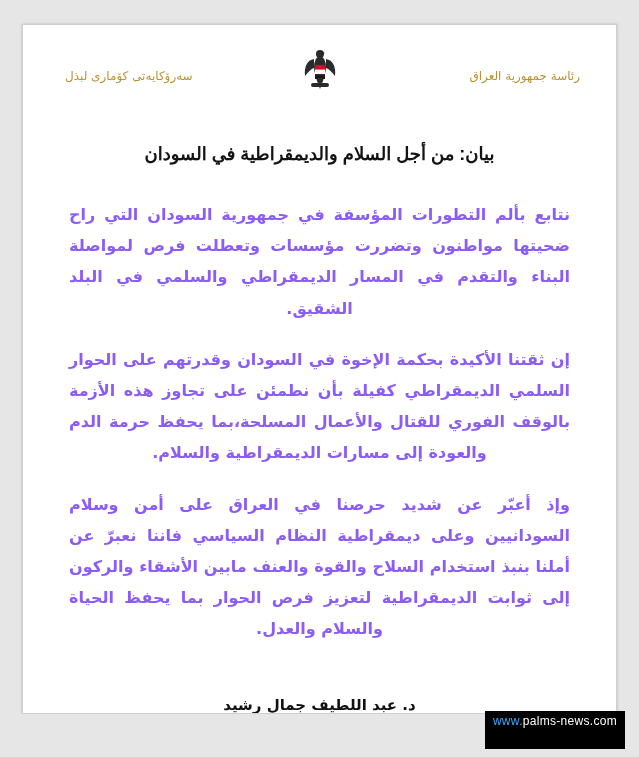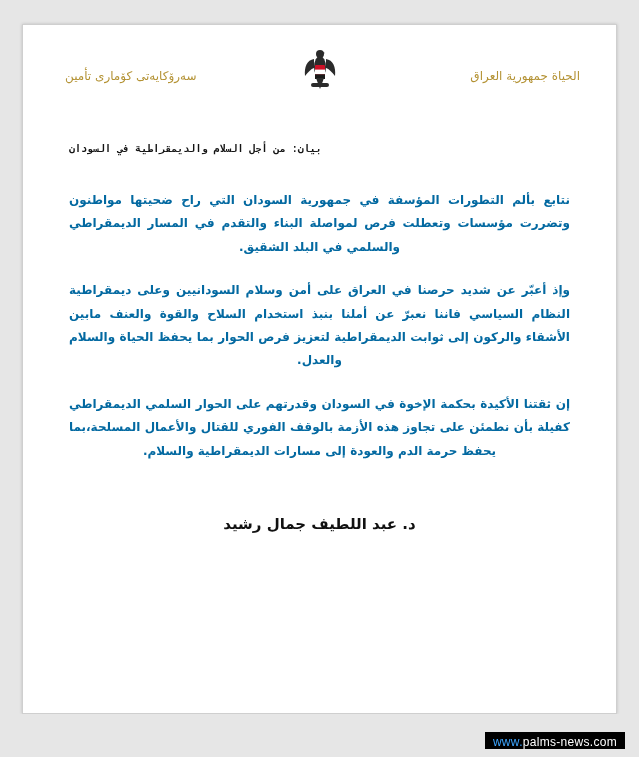--- a/index.html
+++ b/index.html
@@ -62,32 +62,32 @@
   .script-right .l1, .script-left .l1 { font-size: 12px; letter-spacing: 0.5px; }
   .script-right .l2, .script-left .l2 { font-size: 9px; margin-top: 1px; }
 
   
   .content {
     padding: 18px 46px 0 46px;
     direction: rtl;
     text-align: justify;
   }
   .doc-title {
-    text-align: left;
-    font-size: 10px;
+    text-align: center;
+    font-size: 18px;
     font-weight: bold;
     color: #141414;
     margin: 22px 0 34px 0;
     letter-spacing: 0;
-    font-family: Liberation Mono, monospace;
+    font-family: Liberation Sans, sans-serif;
   }
   p.para {
-    font-size: 12px;
+    font-size: 16px;
     line-height: 1.95;
-    color: #0369a1;
+    color: #8b5cf6;
     font-weight: bold;
     margin: 0 0 20px 0;
     text-align: justify;
     text-align-last: center;
     font-family: "DejaVu Sans", "Liberation Sans", sans-serif;
   }
   .signature {
     margin-top: 52px;
     text-align: center;
     direction: rtl;
@@ -110,37 +110,37 @@
     background: #e6e6e6;
   }
   .site-tag {
     position: absolute;
     right: 14px;
     bottom: 8px;
     background: #000000;
     color: #ffffff;
     font-size: 12px;
     font-family: "Liberation Sans", sans-serif;
-    padding: 3px 8px 0 8px;
+    padding: 3px 8px 21px 8px;
     letter-spacing: 0.3px;
   }
   .site-tag .www { color: #3ea6ff; }
   .site-tag .dom { color: #ffffff; }
 </style>
 </head>
 <body>
 
 <div class="page">
 
   <div class="sheet">
 
     <div class="header">
 
       <div class="script-right">
-        <div class="l1">الحياة جمهورية العراق</div>
+        <div class="l1">رئاسة جمهورية العراق</div>
         <div class="l2"></div>
       </div>
 
       <div class="emblem">
         <svg width="34" height="44" viewBox="0 0 34 44" xmlns="http://www.w3.org/2000/svg">
 
           <ellipse cx="17" cy="20" rx="6" ry="11" fill="#2b2b2b"></ellipse>
 
           <path d="M11 12 C4 13 1 20 2 29 C5 25 8 22 11 21 Z" fill="#2b2b2b"></path>
           <path d="M23 12 C30 13 33 20 32 29 C29 25 26 22 23 21 Z" fill="#2b2b2b"></path>
@@ -152,33 +152,33 @@
           <rect x="12" y="22.6" width="10" height="4.7" fill="#ffffff"></rect>
           <rect x="12" y="27.3" width="10" height="4.7" fill="#1a1a1a"></rect>
 
           <path d="M13 31 L17 42 L21 31 Z" fill="#2b2b2b"></path>
 
           <rect x="8" y="36" width="18" height="4" rx="2" fill="#2b2b2b"></rect>
         </svg>
       </div>
 
       <div class="script-left">
-        <div class="l1">سەرۆکایەتی کۆماری تأمين</div>
+        <div class="l1">سەرۆکایەتی کۆماری لبذل</div>
         <div class="l2"></div>
       </div>
 
     </div>
 
     <div class="content">
 
       <div class="doc-title">بيان: من أجل السلام والديمقراطية في السودان</div>
 
       <p class="para">نتابع بألم التطورات المؤسفة في جمهورية السودان التي راح ضحيتها مواطنون وتضررت مؤسسات وتعطلت فرص لمواصلة البناء والتقدم في المسار الديمقراطي والسلمي في البلد الشقيق.</p>
+      <p class="para">إن ثقتنا الأكيدة بحكمة الإخوة في السودان وقدرتهم على الحوار السلمي الديمقراطي كفيلة بأن نطمئن على تجاوز هذه الأزمة بالوقف الفوري للقتال والأعمال المسلحة،بما يحفظ حرمة الدم والعودة إلى مسارات الديمقراطية والسلام.</p>
       <p class="para">وإذ أعبّر عن شديد حرصنا في العراق على أمن وسلام السودانيين وعلى ديمقراطية النظام السياسي فاننا نعبرّ عن أملنا بنبذ استخدام السلاح والقوة والعنف مابين الأشقاء والركون إلى ثوابت الديمقراطية لتعزيز فرص الحوار بما يحفظ الحياة والسلام والعدل.</p>
-      <p class="para">إن ثقتنا الأكيدة بحكمة الإخوة في السودان وقدرتهم على الحوار السلمي الديمقراطي كفيلة بأن نطمئن على تجاوز هذه الأزمة بالوقف الفوري للقتال والأعمال المسلحة،بما يحفظ حرمة الدم والعودة إلى مسارات الديمقراطية والسلام.</p>
 
       <div class="signature">
         <div class="name">د. عبد اللطيف جمال رشيد</div>
 
       </div>
 
     </div>
 
   </div>
 

